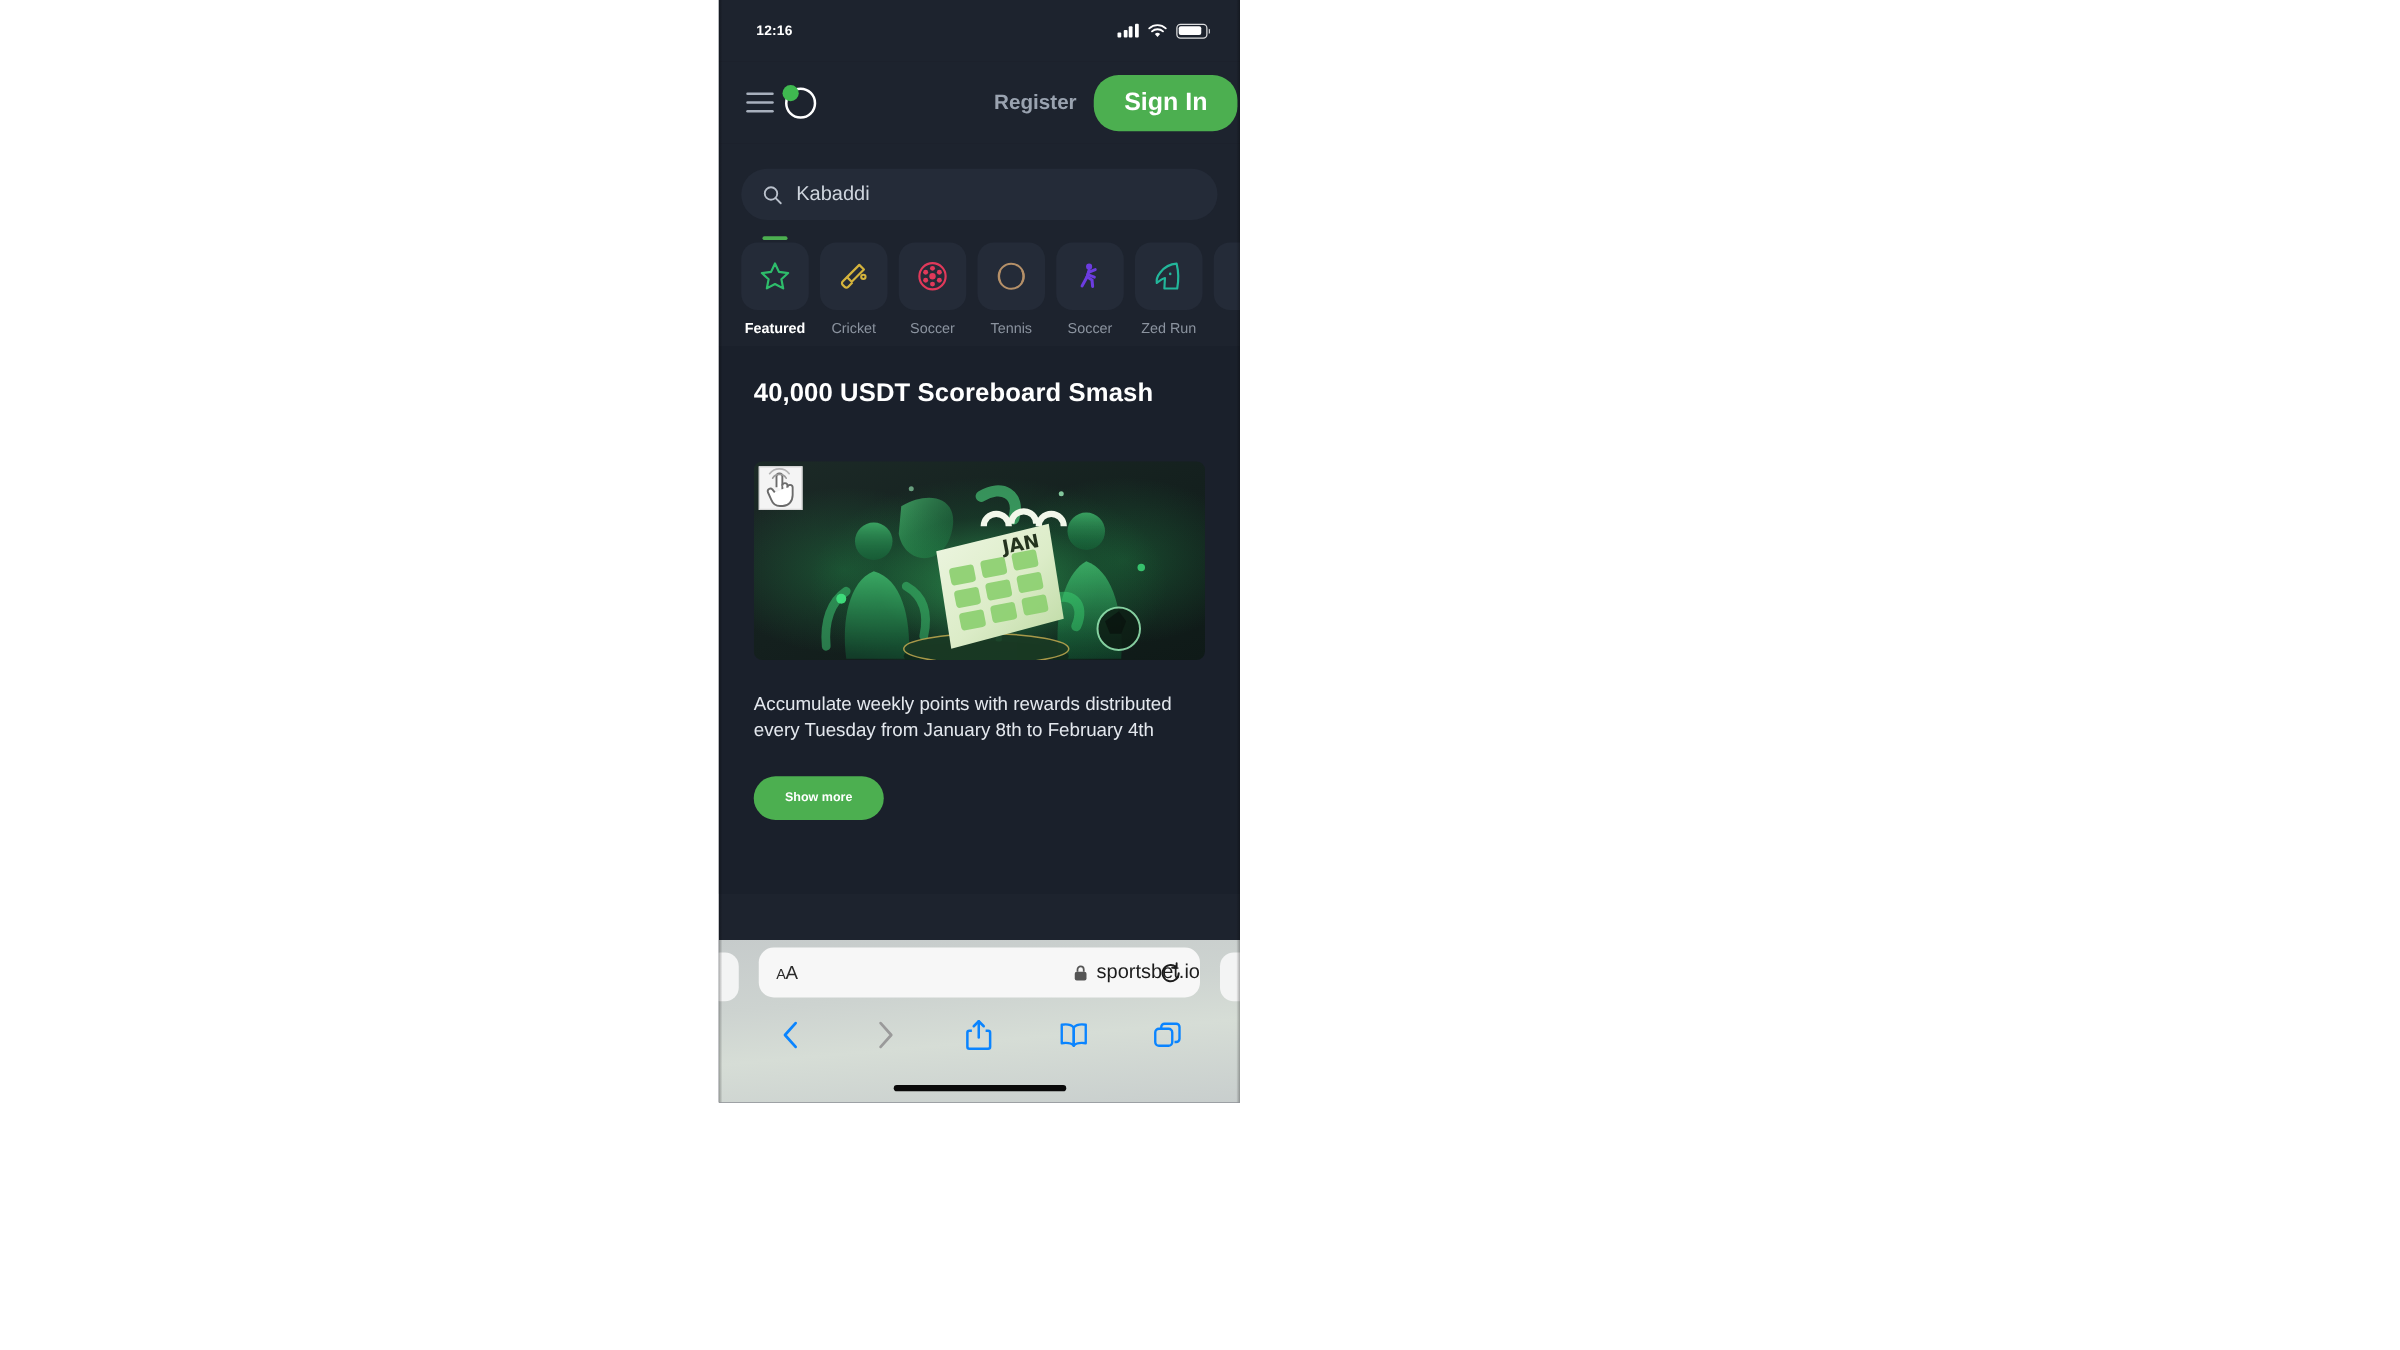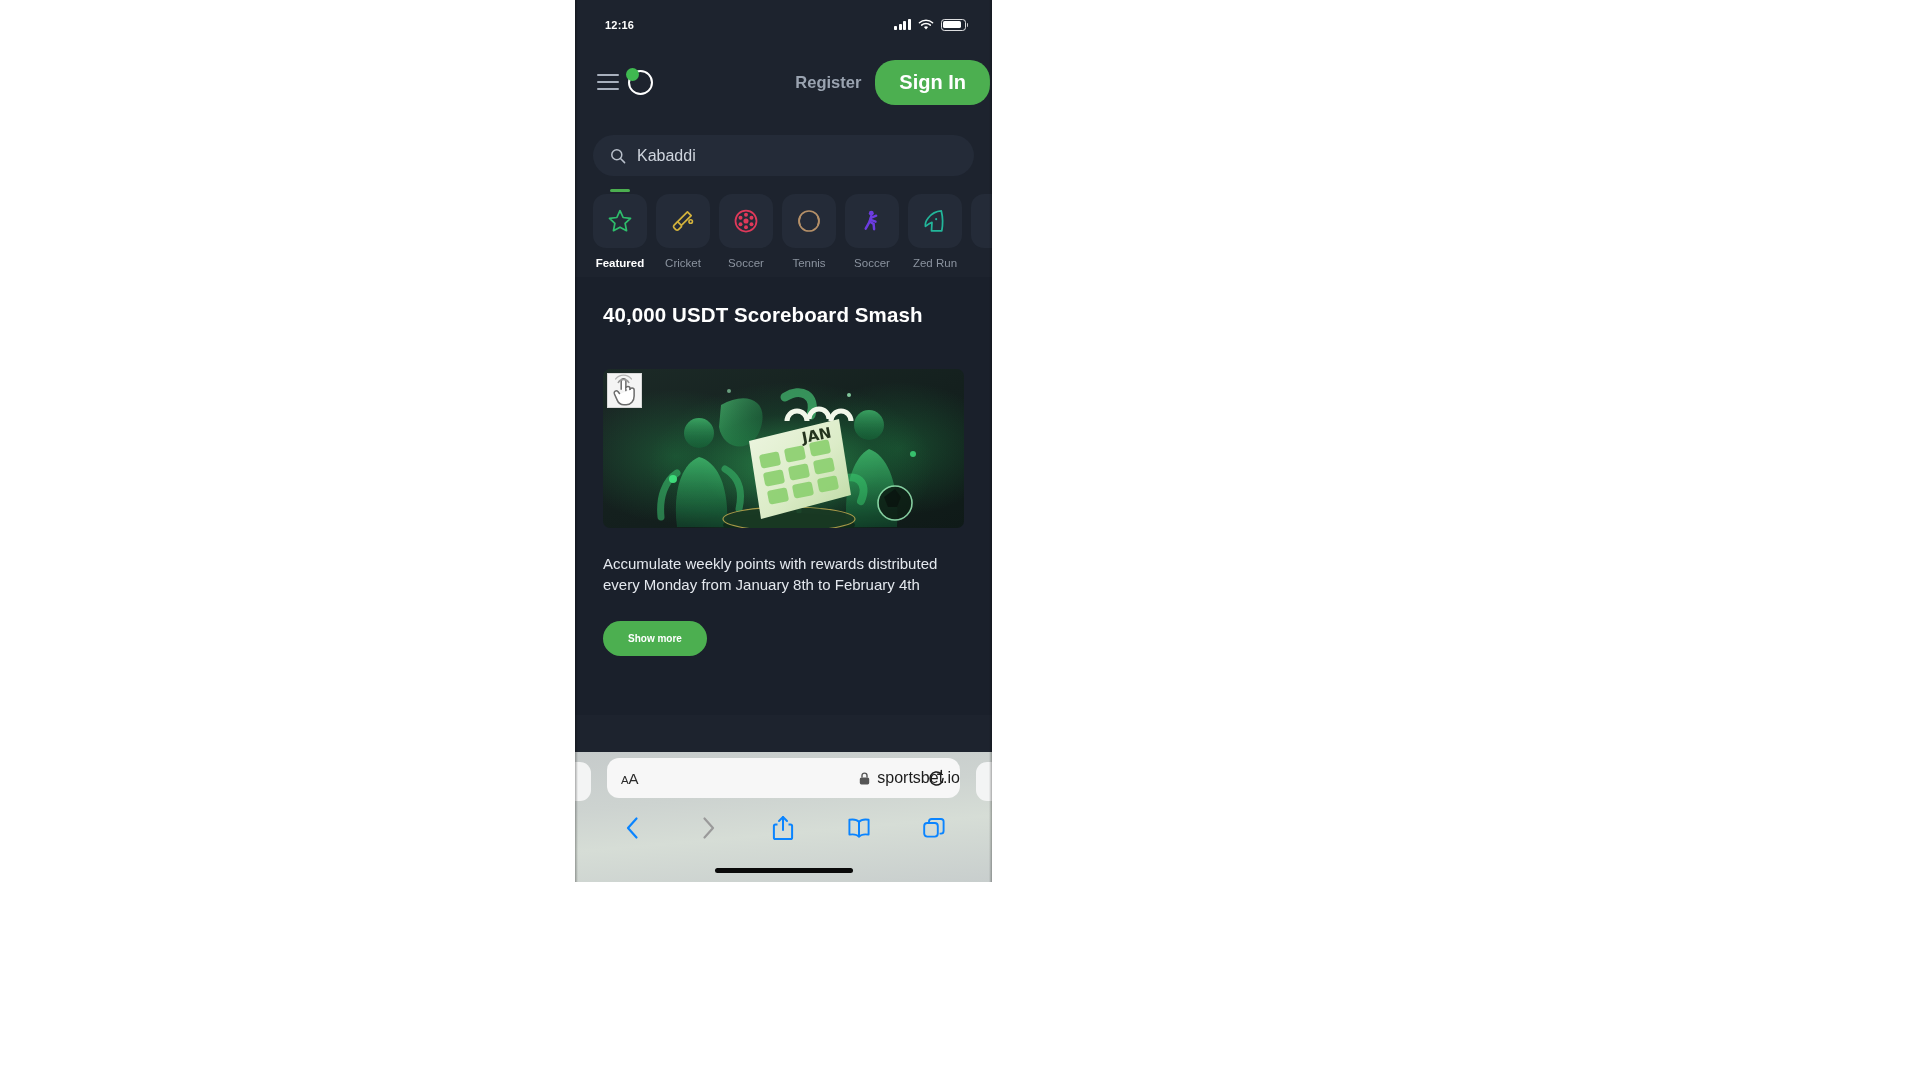--- a/index.html
+++ b/index.html
@@ -534,21 +534,21 @@
           <svg width="22" height="24" viewBox="0 0 22 24">
             <path d="M8.6 11.5 V5.2 a1.7 1.7 0 0 1 3.4 0 v7.4" fill="#fff" stroke="#6b6b6b" stroke-width="1.1"></path>
             <path d="M12 10.6 a1.5 1.5 0 0 1 3 0 v2.2" fill="#fff" stroke="#6b6b6b" stroke-width="1.1"></path>
             <path d="M15 11.6 a1.5 1.5 0 0 1 3 0 v4.4 c0 3.6 -2.4 6.4 -5.8 6.4 h-1.6 c-2.6 0 -4.2 -1.6 -5 -3.6 l-2 -4.4 a1.6 1.6 0 0 1 2.6 -1.7 l1.4 1.8" fill="#fff" stroke="#6b6b6b" stroke-width="1.1" stroke-linejoin="round"></path>
             <path d="M6.4 6.2 a4.6 4.6 0 0 1 7.8 0" fill="none" stroke="#9a9a9a" stroke-width="1" stroke-linecap="round"></path>
             <path d="M4.6 3.6 a7.2 7.2 0 0 1 11.4 0" fill="none" stroke="#b5b5b5" stroke-width="1" stroke-linecap="round"></path>
           </svg>
         </div>
       </div>
 
-      <div class="promo-desc">Accumulate weekly points with rewards distributed every Monday from January 8th to February 4th</div>
+      <div class="promo-desc">Accumulate weekly points with rewards distributed every Tuesday from January 8th to February 4th</div>
 
       <button class="showmore-btn">Show more</button>
     </div>
 
     <div class="safari">
       <div class="urlbar-row">
         <div class="tab-peek left"></div>
         <div class="tab-peek right"></div>
 
         <div class="urlbar">

